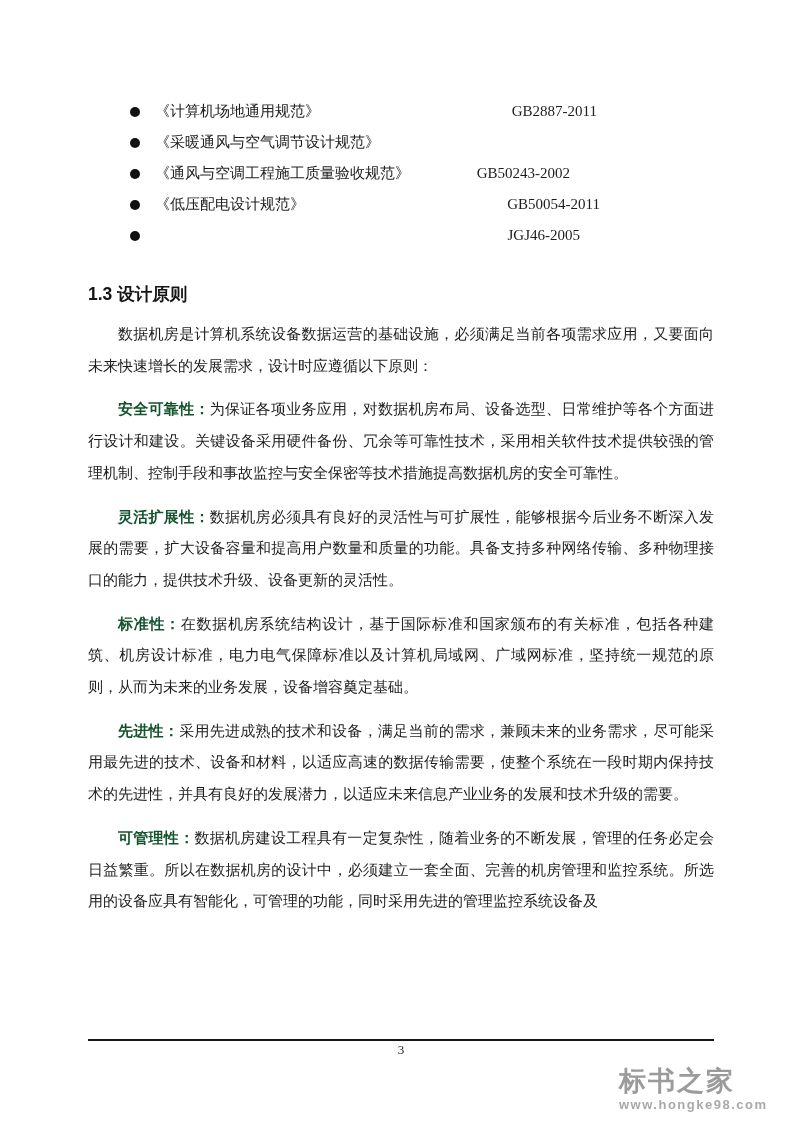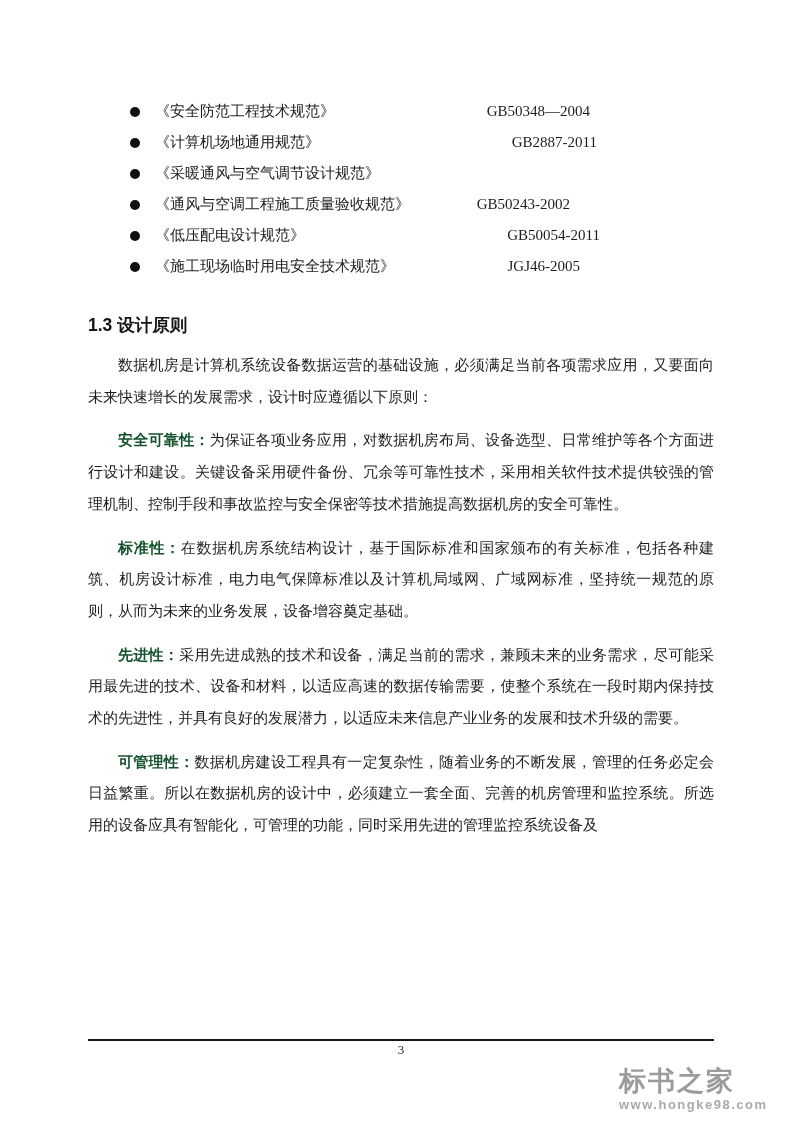--- a/index.html
+++ b/index.html
@@ -114,25 +114,20 @@
     line-height: 18px;
   }
 </style>
 </head>
 <body>
 
 <div class="page">
   <div class="content">
 
     <div class="std-list">
-      <div class="std-row r1">
-        <span class="dot"></span>
-        <span class="std-title">《安全防范工程技术规范》</span>
-        <span class="std-code">GB50348—2004</span>
-      </div>
       <div class="std-row r3">
         <span class="dot"></span>
         <span class="std-title">《计算机场地通用规范》</span>
         <span class="std-code">GB2887-2011</span>
       </div>
       <div class="std-row r4">
         <span class="dot"></span>
         <span class="std-title">《采暖通风与空气调节设计规范》</span>
       </div>
       <div class="std-row r5">
@@ -140,31 +135,31 @@
         <span class="std-title">《通风与空调工程施工质量验收规范》</span>
         <span class="std-code">GB50243-2002</span>
       </div>
       <div class="std-row r6">
         <span class="dot"></span>
         <span class="std-title">《低压配电设计规范》</span>
         <span class="std-code">GB50054-2011</span>
       </div>
       <div class="std-row r7">
         <span class="dot"></span>
-        <span class="std-title">《施工现场临时用电安全技术规范》</span>
         <span class="std-code">JGJ46-2005</span>
       </div>
     </div>
 
     <h2 class="section-heading">1.3 设计原则</h2>
 
     <p class="para first">数据机房是计算机系统设备数据运营的基础设施，必须满足当前各项需求应用，又要面向未来快速增长的发展需求，设计时应遵循以下原则：</p>
 
     <p class="para"><span class="run-in">安全可靠性：</span><span>为保证各项业务应用，对数据机房布局、设备选型、日常维护等各个方面进行设计和建设。关键设备采用硬件备份、冗余等可靠性技术，采用相关软件技术提供较强的管理机制、控制手段和事故监控与安全保密等技术措施提高数据机房的安全可靠性。</span></p>
 
+    <p class="para"><span class="run-in">灵活扩展性：</span><span>数据机房必须具有良好的灵活性与可扩展性，能够根据今后业务不断深入发展的需要，扩大设备容量和提高用户数量和质量的功能。具备支持多种网络传输、多种物理接口的能力，提供技术升级、设备更新的灵活性。</span></p>
 
     <p class="para"><span class="run-in">标准性：</span><span>在数据机房系统结构设计，基于国际标准和国家颁布的有关标准，包括各种建筑、机房设计标准，电力电气保障标准以及计算机局域网、广域网标准，坚持统一规范的原则，从而为未来的业务发展，设备增容奠定基础。</span></p>
 
     <p class="para"><span class="run-in">先进性：</span><span>采用先进成熟的技术和设备，满足当前的需求，兼顾未来的业务需求，尽可能采用最先进的技术、设备和材料，以适应高速的数据传输需要，使整个系统在一段时期内保持技术的先进性，并具有良好的发展潜力，以适应未来信息产业业务的发展和技术升级的需要。</span></p>
 
     <p class="para"><span class="run-in">可管理性：</span><span>数据机房建设工程具有一定复杂性，随着业务的不断发展，管理的任务必定会日益繁重。所以在数据机房的设计中，必须建立一套全面、完善的机房管理和监控系统。所选用的设备应具有智能化，可管理的功能，同时采用先进的管理监控系统设备及</span></p>
 
   </div>
 
   <div class="footer-divider"></div>

